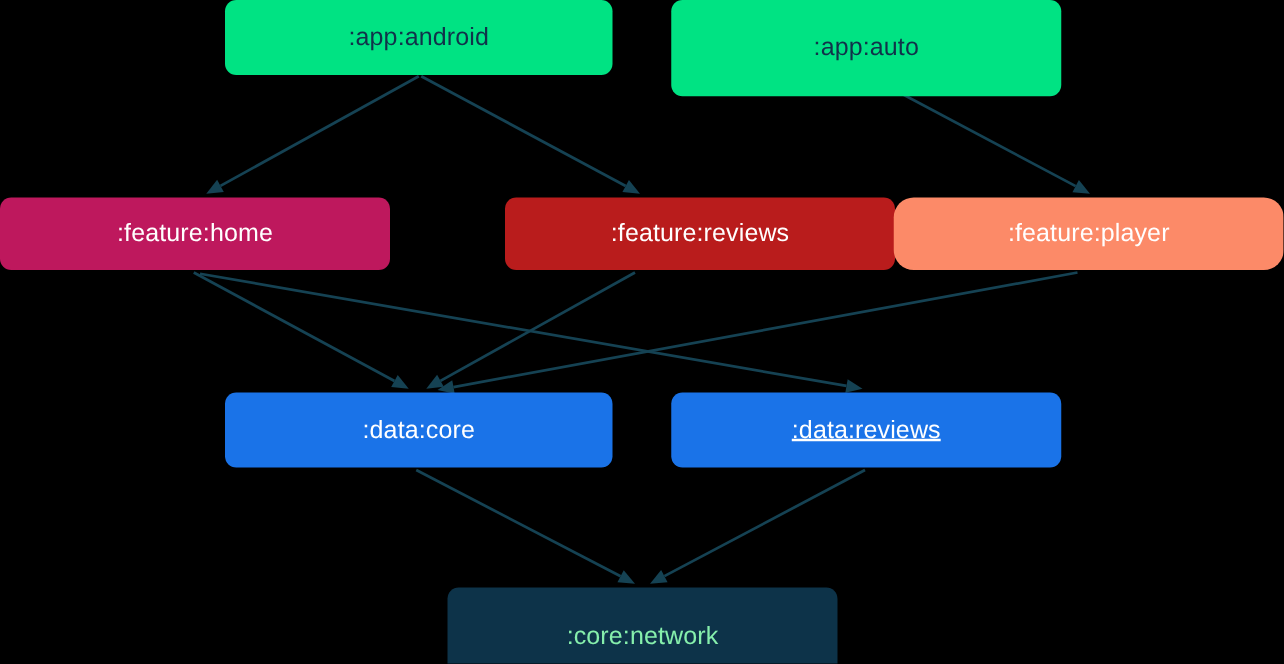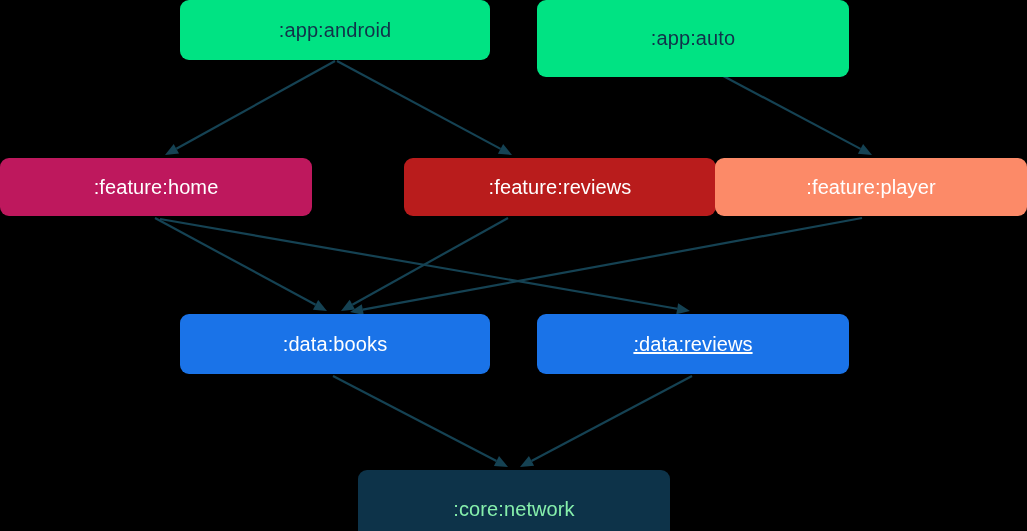--- a/index.html
+++ b/index.html
@@ -87,25 +87,25 @@
       </div>
       <div class="node" style="left: 537px; top: 0px; width: 312px; height: 77px; background: rgb(0, 227, 131); color: rgb(17, 50, 74);">
         <span class="node-label">:app:auto</span>
       </div>
       <div class="node" style="left: 0px; top: 158px; width: 312px; height: 58px; background: #be185d; color: rgb(255, 255, 255);">
         <span class="node-label">:feature:home</span>
       </div>
       <div class="node" style="left: 358px; top: 158px; width: 312px; height: 58px; background: #b91c1c; color: rgb(255, 255, 255); margin-left: 46px;">
         <span class="node-label">:feature:reviews</span>
       </div>
-      <div class="node" style="left: 715px; top: 158px; width: 312px; height: 58px; background: rgb(252, 138, 104); color: rgb(255, 255, 255);">
+      <div class="node" style="left: 715px; top: 158px; width: 312px; height: 58px; background: rgb(252, 138, 104); color: rgb(255, 255, 255); border-radius: 16px;">
         <span class="node-label">:feature:player</span>
       </div>
       <div class="node" style="left: 180px; top: 314px; width: 310px; height: 60px; background: rgb(26, 115, 232); color: rgb(255, 255, 255);">
-        <span class="node-label">:data:books</span>
+        <span class="node-label">:data:core</span>
       </div>
       <div class="node" style="left: 537px; top: 314px; width: 312px; height: 60px; background: rgb(26, 115, 232); color: rgb(255, 255, 255); text-decoration: underline;">
         <span class="node-label">:data:reviews</span>
       </div>
       <div class="node" style="left: 358px; top: 470px; width: 312px; height: 79px; background: rgb(13, 51, 73); color: #86efac;">
         <span class="node-label">:core:network</span>
       </div>
     </div>
 </div>
 

